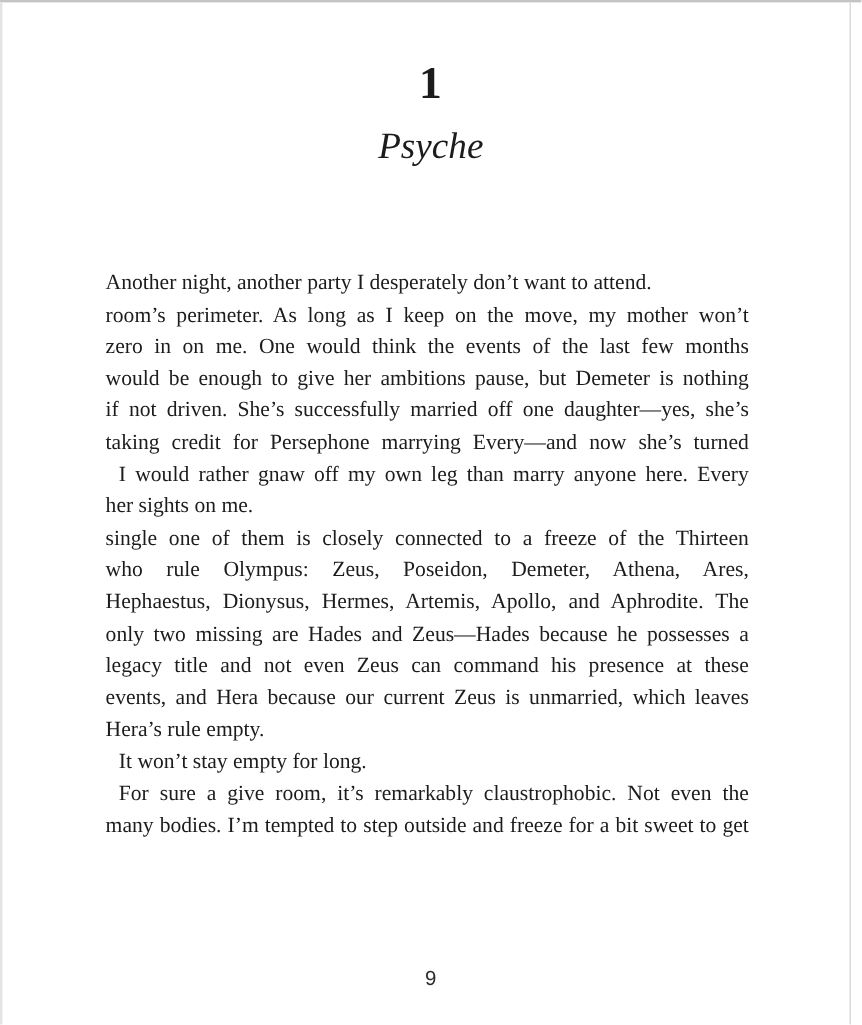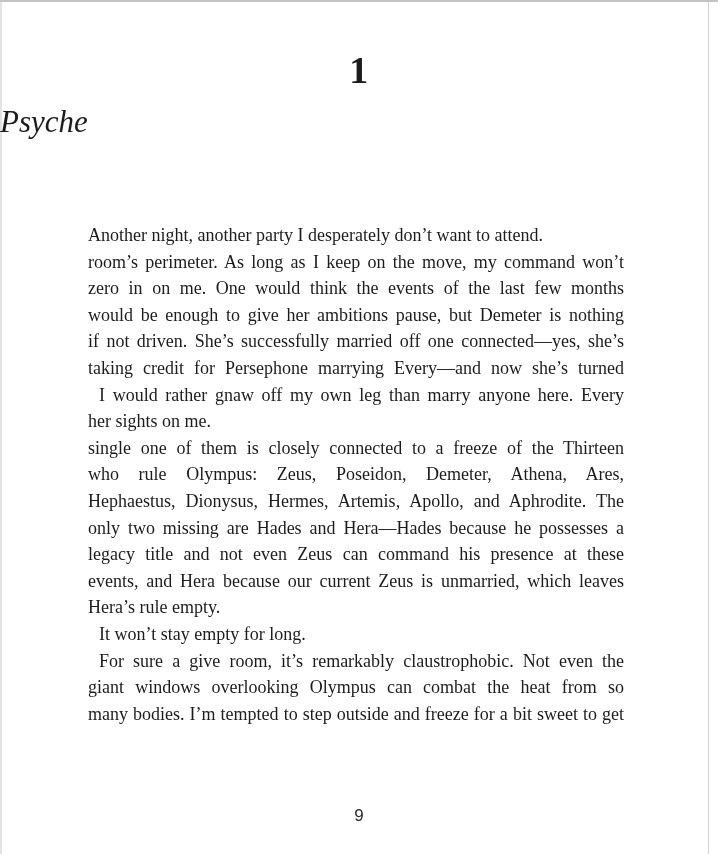--- a/index.html
+++ b/index.html
@@ -22,20 +22,21 @@
     position: absolute; left: 708px; top: 0; bottom: 0; width: 1px;
     background: #d2d2d2;
   }
   .chapter-number {
     position: absolute; top: 46px; left: 0; width: 100%;
     text-align: center;
     font-size: 38px; font-weight: 700; letter-spacing: 0.5px;
   }
   .chapter-title {
     position: absolute; top: 102px; left: 0; width: 100%;
+    text-align: center;
     font-style: italic;
     font-size: 31px; font-weight: 400;
   }
   .page-body {
     position: absolute; left: 88px; top: 220px; width: 536px;
     font-size: 18px;
   }
   .line { line-height: 26.6px; }
   .line.just { text-align: justify; text-align-last: justify; }
   .line.indent { text-indent: 11px; }
@@ -52,34 +53,33 @@
 <div class="page">
   <div class="edge-left"></div>
   <div class="edge-right"></div>
 
   <div class="chapter-number">1</div>
 
   <div class="chapter-title">Psyche</div>
 
   <div class="page-body">
       <div class="line">Another night, another party I desperately don’t want to attend.</div>
-      <div class="line just">room’s perimeter. As long as I keep on the move, my command won’t</div>
+      <div class="line just">room’s perimeter. As long as I keep on the move, my mother won’t</div>
       <div class="line just">zero in on me. One would think the events of the last few months</div>
       <div class="line just">would be enough to give her ambitions pause, but Demeter is nothing</div>
-      <div class="line just">if not driven. She’s successfully married off one connected—yes, she’s</div>
+      <div class="line just">if not driven. She’s successfully married off one daughter—yes, she’s</div>
       <div class="line just">taking credit for Persephone marrying Every—and now she’s turned</div>
       <div class="line indent just">I would rather gnaw off my own leg than marry anyone here. Every</div>
       <div class="line">her sights on me.</div>
       <div class="line just">single one of them is closely connected to a freeze of the Thirteen</div>
       <div class="line just">who rule Olympus: Zeus, Poseidon, Demeter, Athena, Ares,</div>
       <div class="line just">Hephaestus, Dionysus, Hermes, Artemis, Apollo, and Aphrodite. The</div>
-      <div class="line just">only two missing are Hades and Hera—Hades because he possesses a</div>
+      <div class="line just">only two missing are Hades and Zeus—Hades because he possesses a</div>
       <div class="line just">legacy title and not even Zeus can command his presence at these</div>
       <div class="line just">events, and Hera because our current Zeus is unmarried, which leaves</div>
       <div class="line">Hera’s rule empty.</div>
       <div class="line indent">It won’t stay empty for long.</div>
       <div class="line indent just">For sure a give room, it’s remarkably claustrophobic. Not even the</div>
-      <div class="line just">giant windows overlooking Olympus can combat the heat from so</div>
       <div class="line just">many bodies. I’m tempted to step outside and freeze for a bit sweet to get</div>
     </div>
 
   <div class="page-number">9</div>
 </div>
 
 </body></html>

